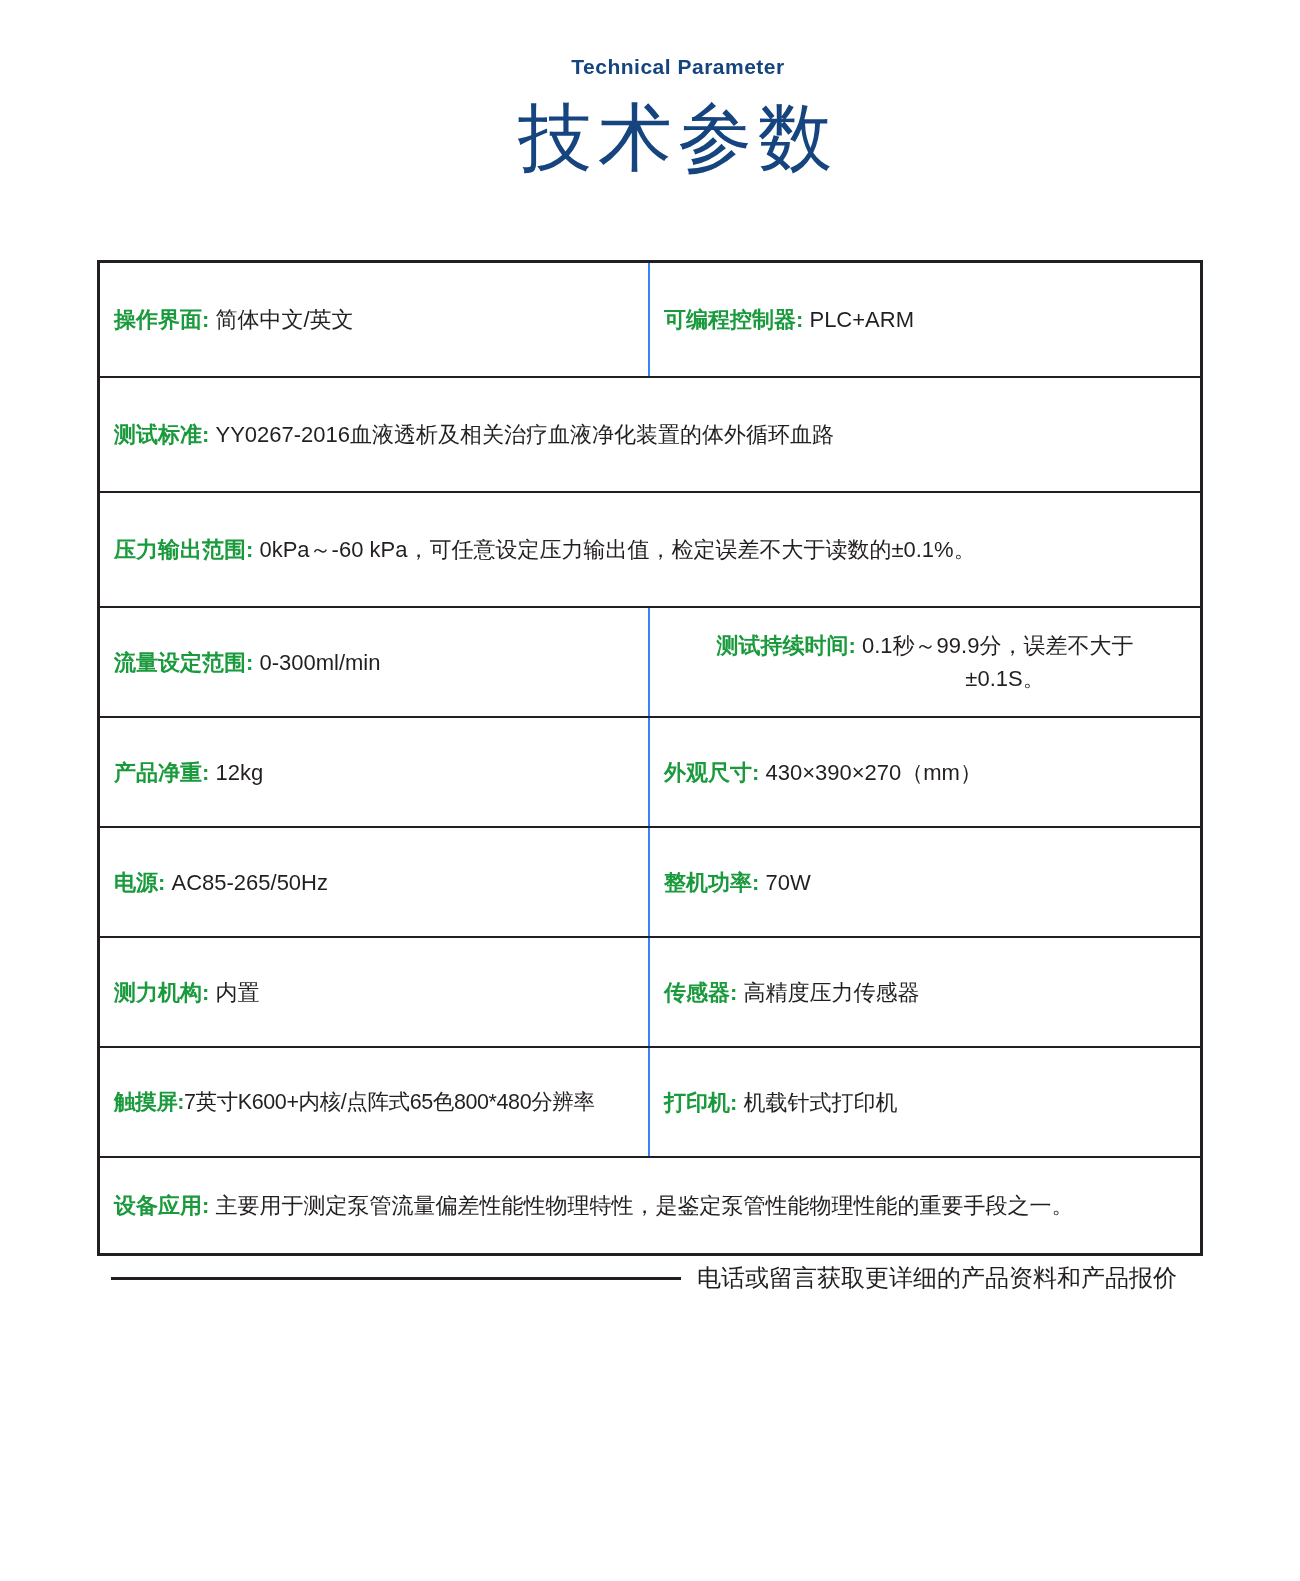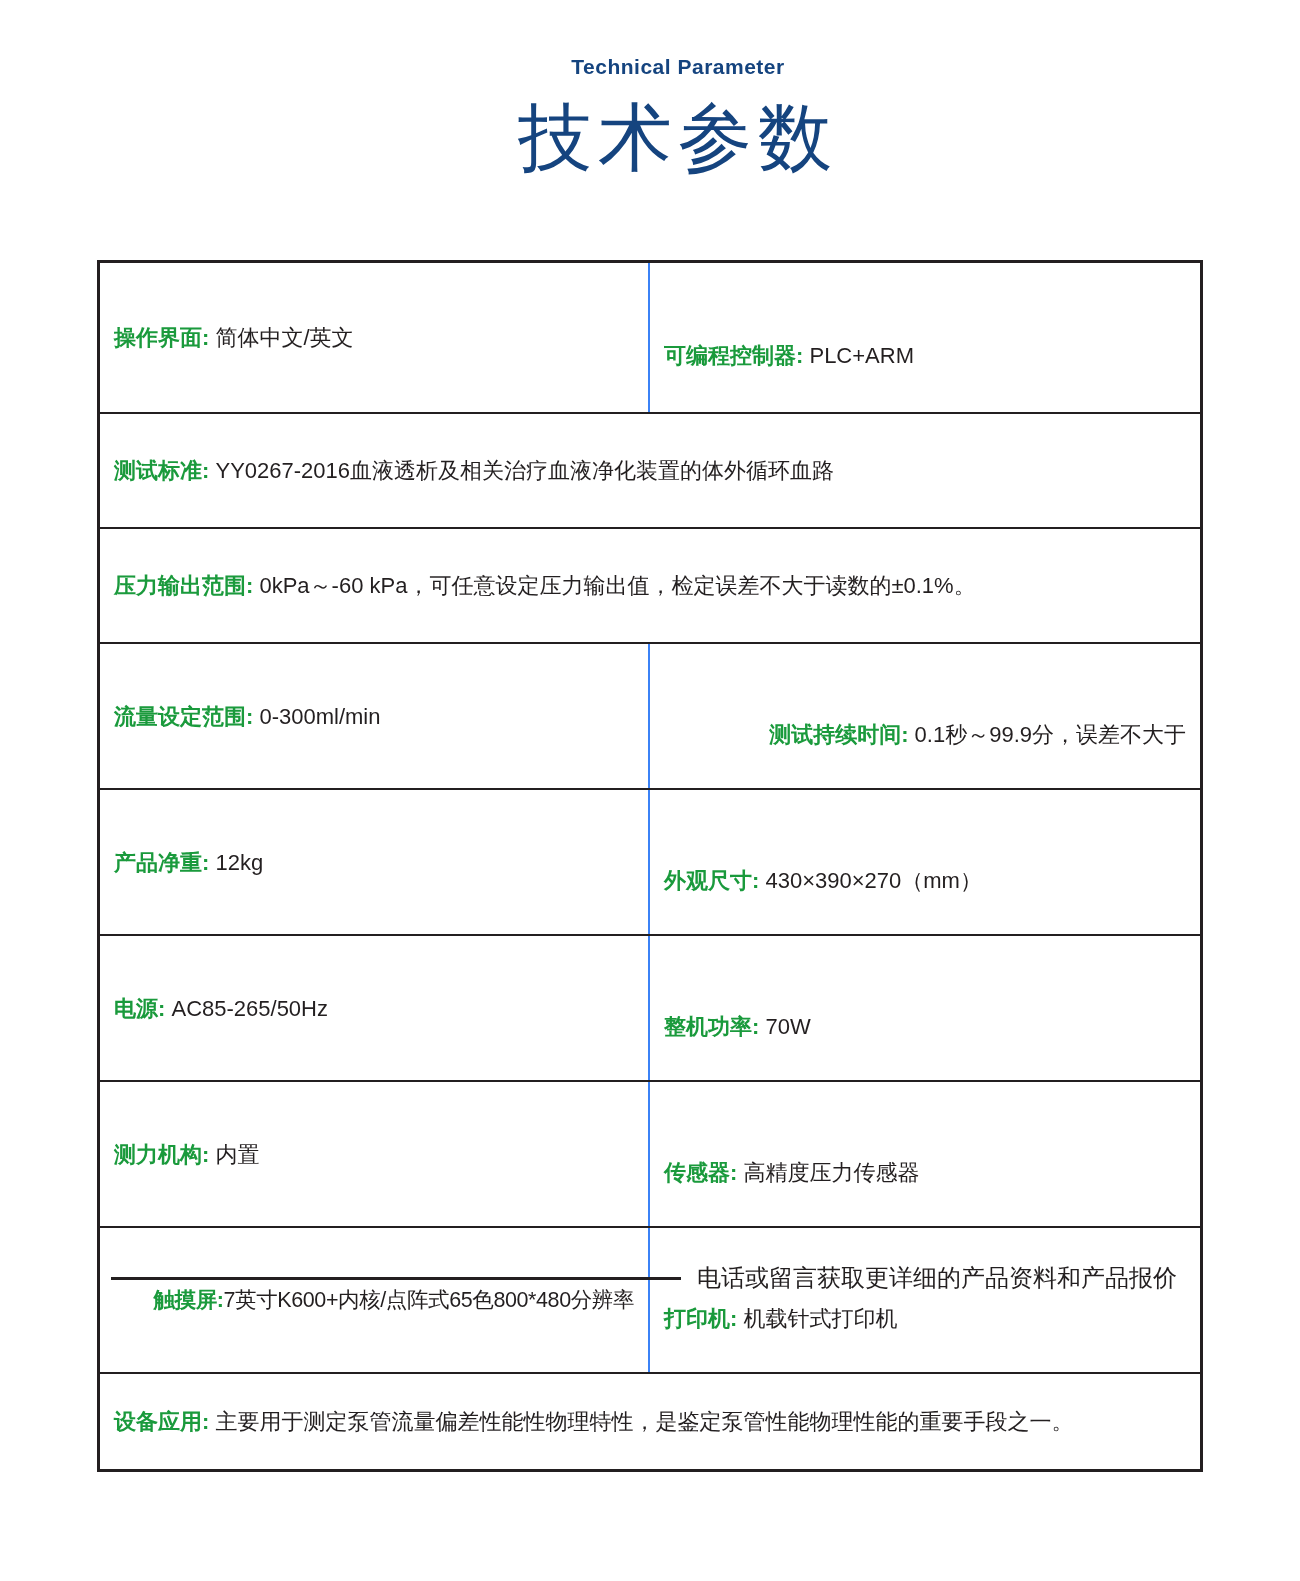--- a/index.html
+++ b/index.html
@@ -70,21 +70,20 @@
     align-items: center;
     padding: 0 14px;
     min-height: 110px;
   }
   .spec-cell.left {
     width: 50%;
     border-right: 2px solid #3b82f6;
   }
   .spec-cell.right {
     width: 50%;
-    margin-top: 36px;
   }
   .spec-cell.full {
     width: 100%;
   }
   .cell-inner {
     width: 100%;
     font-size: 22px;
     line-height: 1.5;
     color: #231f20;
   }
@@ -97,33 +96,32 @@
     color: #231f20;
   }
 
   
   .row-h-100 .spec-cell { min-height: 108px; }
   .row-h-112 .spec-cell { min-height: 113px; }
   .row-h-90 .spec-cell  { min-height: 95px; }
 
   
   .two-line .cell-inner {
-    text-align: right;
+    text-align: center;
   }
   .two-line .line2 {
     display: block;
     padding-left: 160px;
   }
 
   
   .dense .cell-inner {
     font-size: 21.5px;
     letter-spacing: -0.4px;
     white-space: nowrap;
-    text-align: right;
   }
   .dense .label { letter-spacing: -0.4px; }
 
   
   .footer {
     position: absolute;
     left: 111px;
     top: 1262px;
     width: 1110px;
     display: flex;
@@ -190,20 +188,21 @@
       <div class="spec-cell left">
         <div class="cell-inner">
           <span class="label">流量设定范围:</span>
           <span class="value">0-300ml/min</span>
         </div>
       </div>
       <div class="spec-cell right two-line">
         <div class="cell-inner">
           <span class="label">测试持续时间:</span>
           <span class="value">0.1秒～99.9分，误差不大于</span>
+          <span class="value line2">±0.1S。</span>
         </div>
       </div>
     </div>
 
     <div class="spec-row row-h-100">
       <div class="spec-cell left">
         <div class="cell-inner">
           <span class="label">产品净重:</span>
           <span class="value">12kg</span>
         </div>

